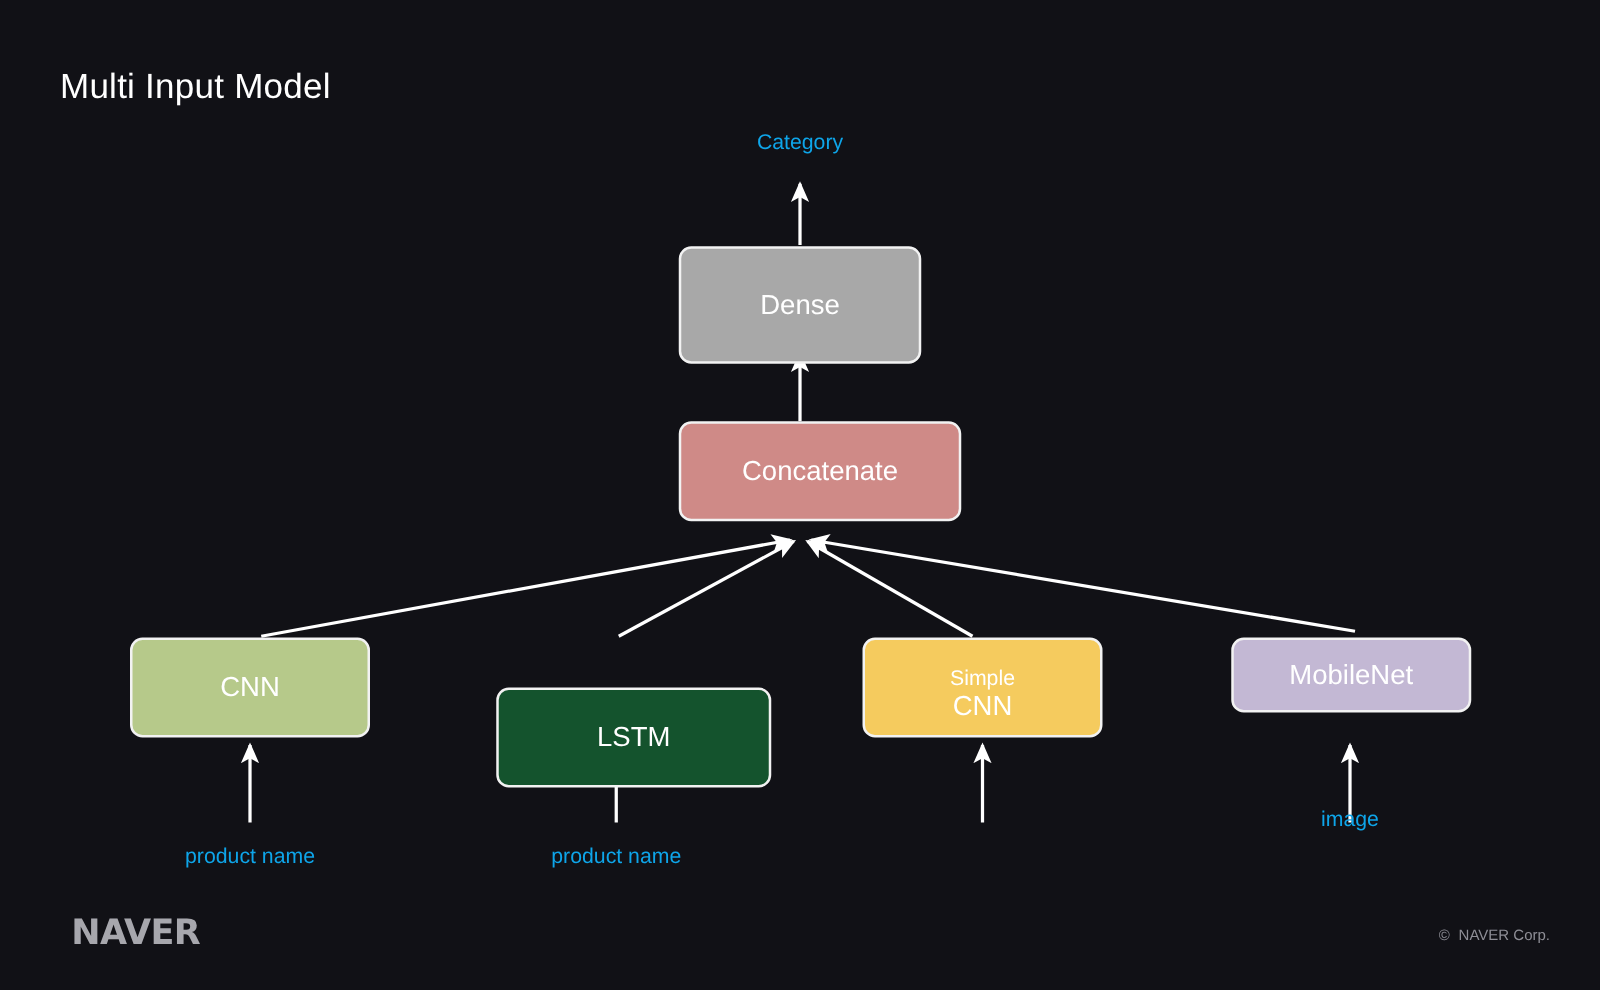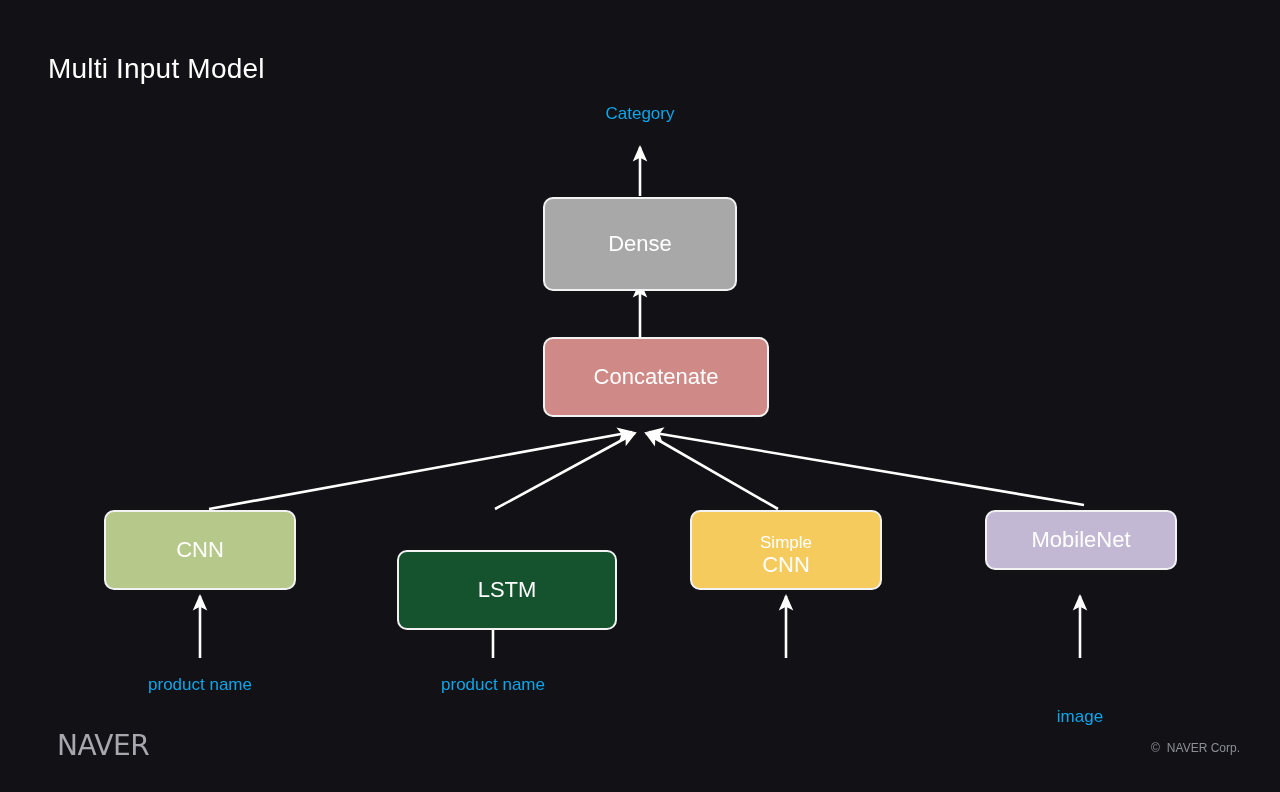--- a/index.html
+++ b/index.html
@@ -67,21 +67,21 @@
     text-align: center;
     line-height: 1.45;
     white-space: pre-line;
     transform: translateX(-50%);
   }
   #brand-logo {
     position: absolute;
     left: 57px;
     top: 729px;
     font-size: 28px;
-    font-weight: 400;
+    font-weight: 700;
     letter-spacing: -0.5px;
     color: #a7a7ad;
     font-family: "DejaVu Sans", sans-serif;
   }
   #copyright {
     position: absolute;
     right: 40px;
     top: 741px;
     font-size: 12px;
     color: #8e8e96;
@@ -146,21 +146,21 @@
     <span class="node-label-sub">Simple</span>
     <span class="node-label-main">CNN</span>
   </div>
 
   <div class="node" style="left:985px; top:510px; width:192px; height:60px; background:#c3b8d4;">
     <span class="node-label-main">MobileNet</span>
   </div>
 
   <div class="io-label" style="left:200px; top:673px;">product name</div>
   <div class="io-label" style="left:493px; top:673px;">product name</div>
-  <div class="io-label" style="left:1080px; top:705px;">image</div>
+  <div class="io-label" style="left:1080px; top:644px;">image</div>
 
   <div id="brand-logo">NAVER</div>
 
   <div id="copyright">
     <span class="cmark">©</span>
     <span>NAVER Corp.</span>
   </div>
 
 </div>
 

